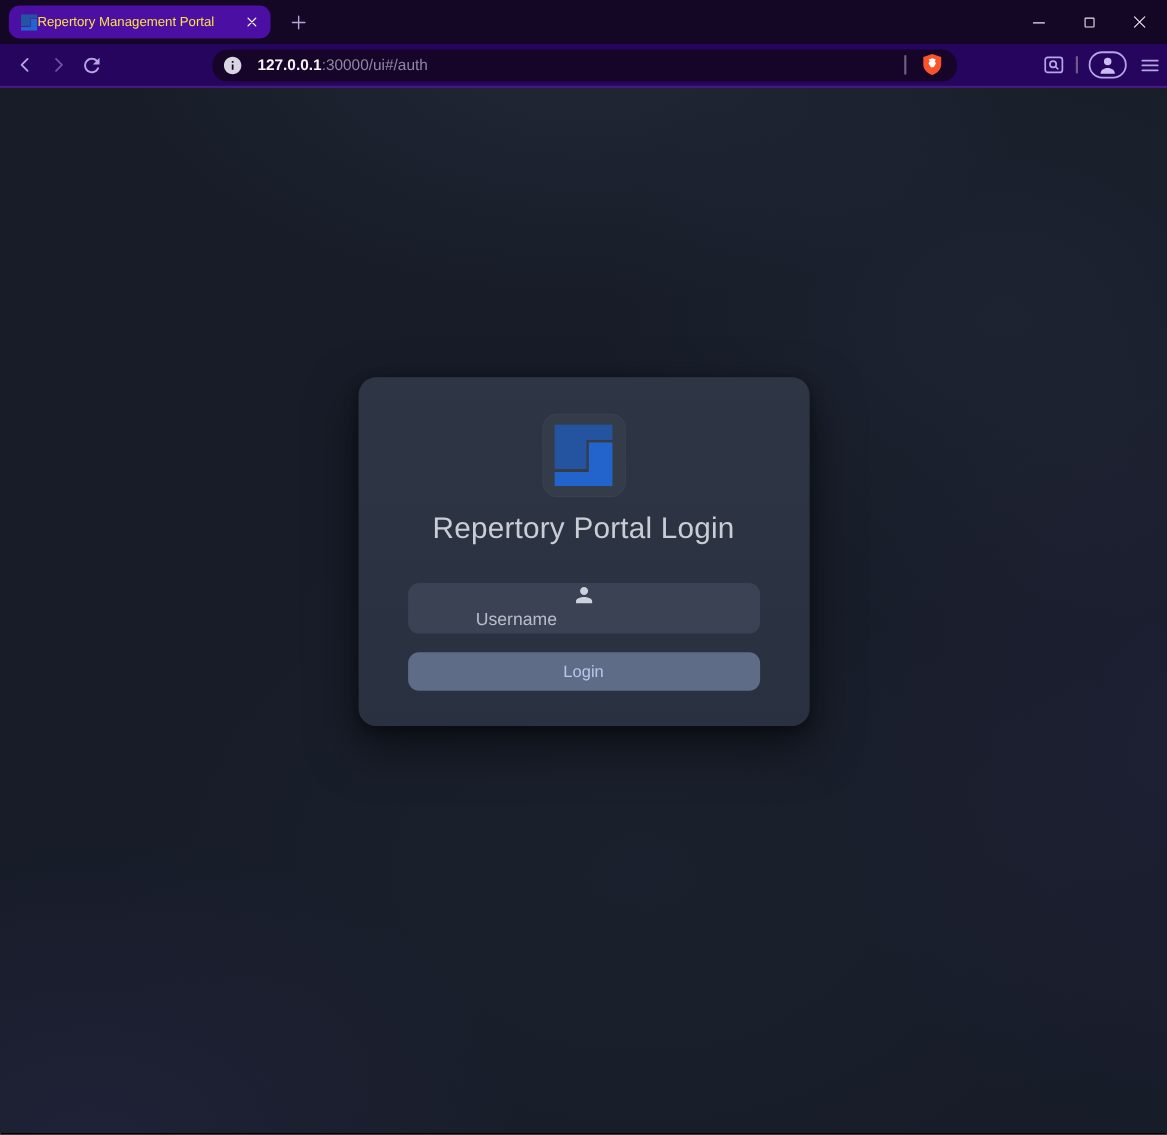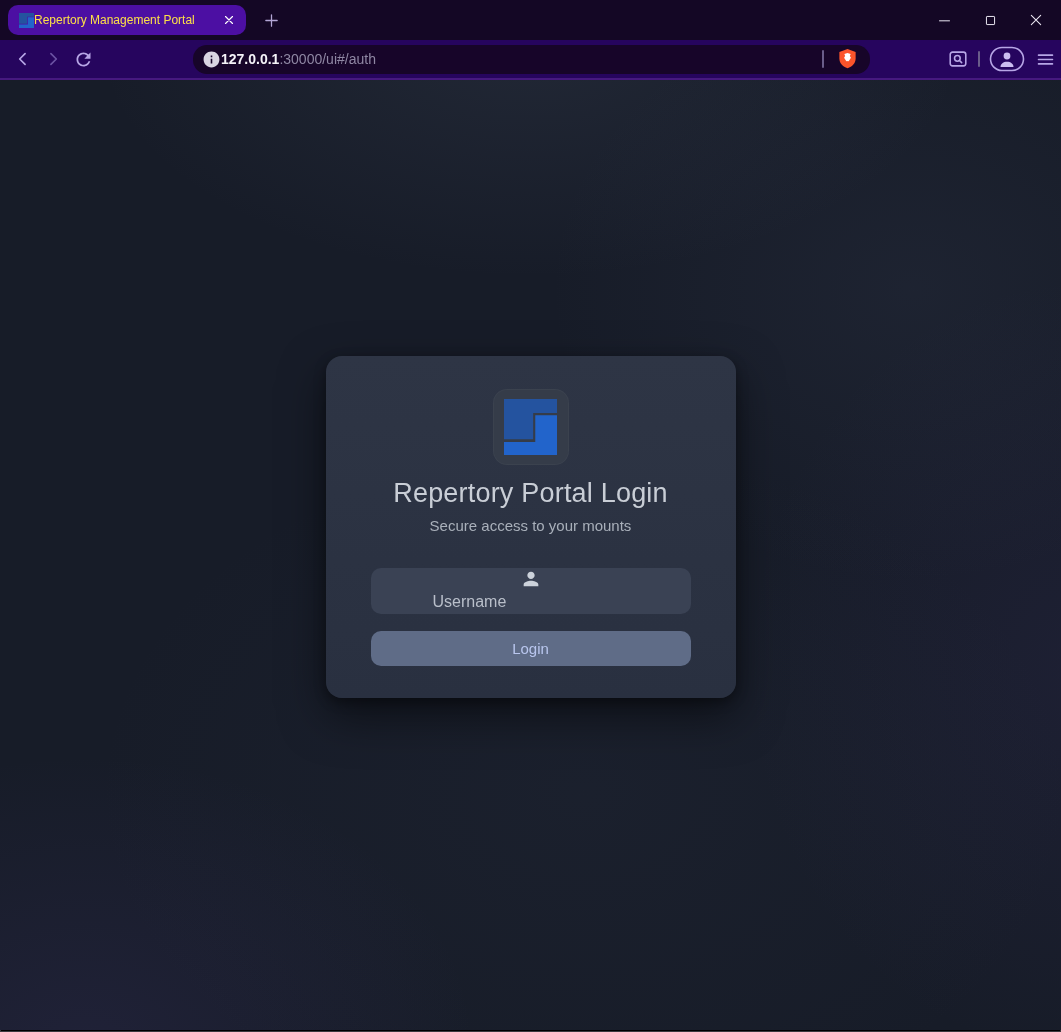--- a/index.html
+++ b/index.html
@@ -49,21 +49,21 @@
     color:var(--icon_lavender,#b7a6e6); border-radius:7px; cursor:pointer; flex:none;
   }
   .tbtn.dim { color:#6b53a3; }
   .back-btn { margin-left:8px; }
   .urlbar {
     margin-left:95px; width:677px; height:29px; flex:none;
     background:var(--urlbar_bg,#170529); border-radius:14px;
     display:flex; align-items:center; padding:0 12px 0 9px; cursor:text;
   }
   .info-ic { display:flex; flex:none; }
-  .url-text { font-size:14px; white-space:nowrap; }
+  .url-text { margin-left:13px; font-size:14px; white-space:nowrap; }
   .url-host { color:var(--url_host,#f5f3f8); font-weight:700; }
   .url-rest { color:var(--url_rest,#8f87a3); }
   .url-divider {
     margin-left:auto; width:2px; height:18px; flex:none;
     background:#6a5d8a; border-radius:1px; margin-right:13px;
   }
   .shield-ic { display:flex; flex:none; cursor:pointer; }
   .sidebar-btn { margin-left:73px; }
   .tool-sep { width:2px; height:16px; background:#6a5d8a; border-radius:1px; margin-left:5px; flex:none; }
   .profile-btn { margin-left:7px; width:40px; }
@@ -74,21 +74,21 @@
     height:950px; position:relative;
     background:
       radial-gradient(620px 340px at 50% -40px, rgba(105,118,145,.13), transparent 70%),
       radial-gradient(520px 420px at 86% 22%, rgba(88,98,130,.10), transparent 70%),
       radial-gradient(560px 420px at 8% 102%, rgba(92,70,160,.13), transparent 70%),
       radial-gradient(480px 560px at 102% 62%, rgba(86,64,150,.10), transparent 70%),
       radial-gradient(700px 500px at 55% 75%, rgba(70,80,105,.08), transparent 70%),
       var(--page_bg,#171c28);
   }
   .card {
-    width:410px; margin:0 auto; position:relative; top:276px;
+    width:410px; margin:0 auto; position:relative; top:263px;
     border-radius:16px;
     background:linear-gradient(180deg,#2e3545,#293040);
     box-shadow:0 18px 45px rgba(0,0,0,.50), 0 4px 12px rgba(0,0,0,.35);
     padding:33px 45px 32px; text-align:center;
   }
   .logo-tile {
     width:76px; height:76px; margin:0 auto;
     background:var(--logo_tile,#353c49); border-radius:14px;
     display:flex; align-items:center; justify-content:center;
     box-shadow: inset 0 0 0 1px rgba(255,255,255,.03);
@@ -225,21 +225,20 @@
 
   <div class="page">
     <div class="card">
       <div class="logo-tile">
         <svg width="53" height="56" viewBox="0 0 100 100" preserveAspectRatio="none">
           <path d="M0 0 H100 V25 H55 V72 H0 Z" fill="var(--logo_dark_blue,#24539f)"></path>
           <path d="M59 29 H100 V100 H0 V77 H59 Z" fill="var(--logo_bright_blue,#2264cb)"></path>
         </svg>
       </div>
       <h1>Repertory Portal Login</h1>
-      <p class="sub">Secure access to your mounts</p>
 
       <div class="field first">
         <span class="ficon">
           <svg width="22" height="22" viewBox="0 0 24 24" fill="currentColor">
             <path d="M12 12c2.21 0 4-1.79 4-4s-1.79-4-4-4-4 1.79-4 4 1.79 4 4 4zm0 2c-2.67 0-8 1.34-8 4v2h16v-2c0-2.66-5.33-4-8-4z"></path>
           </svg>
         </span>
         <input type="text" placeholder="Username" style="">
       </div>
 

